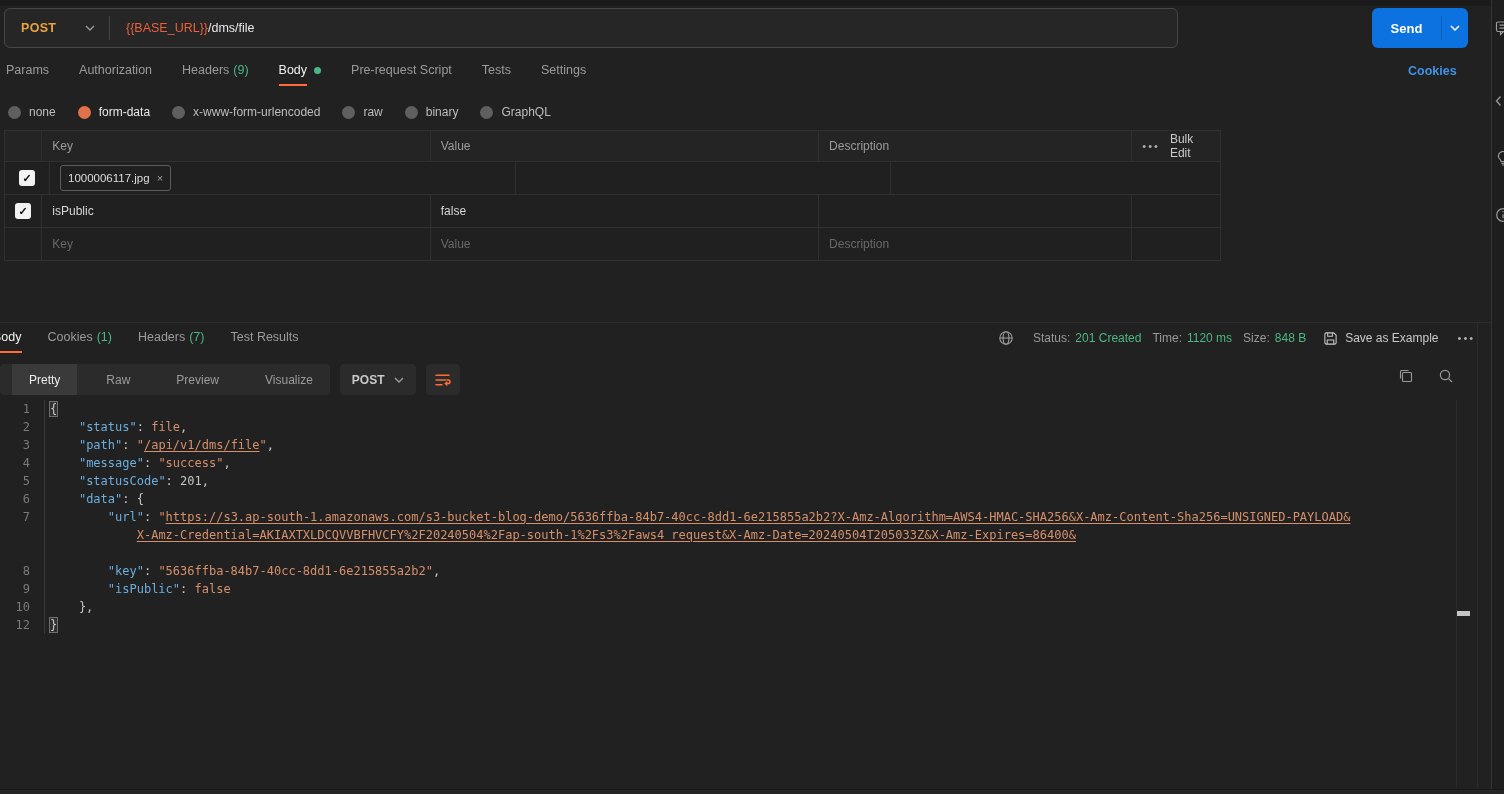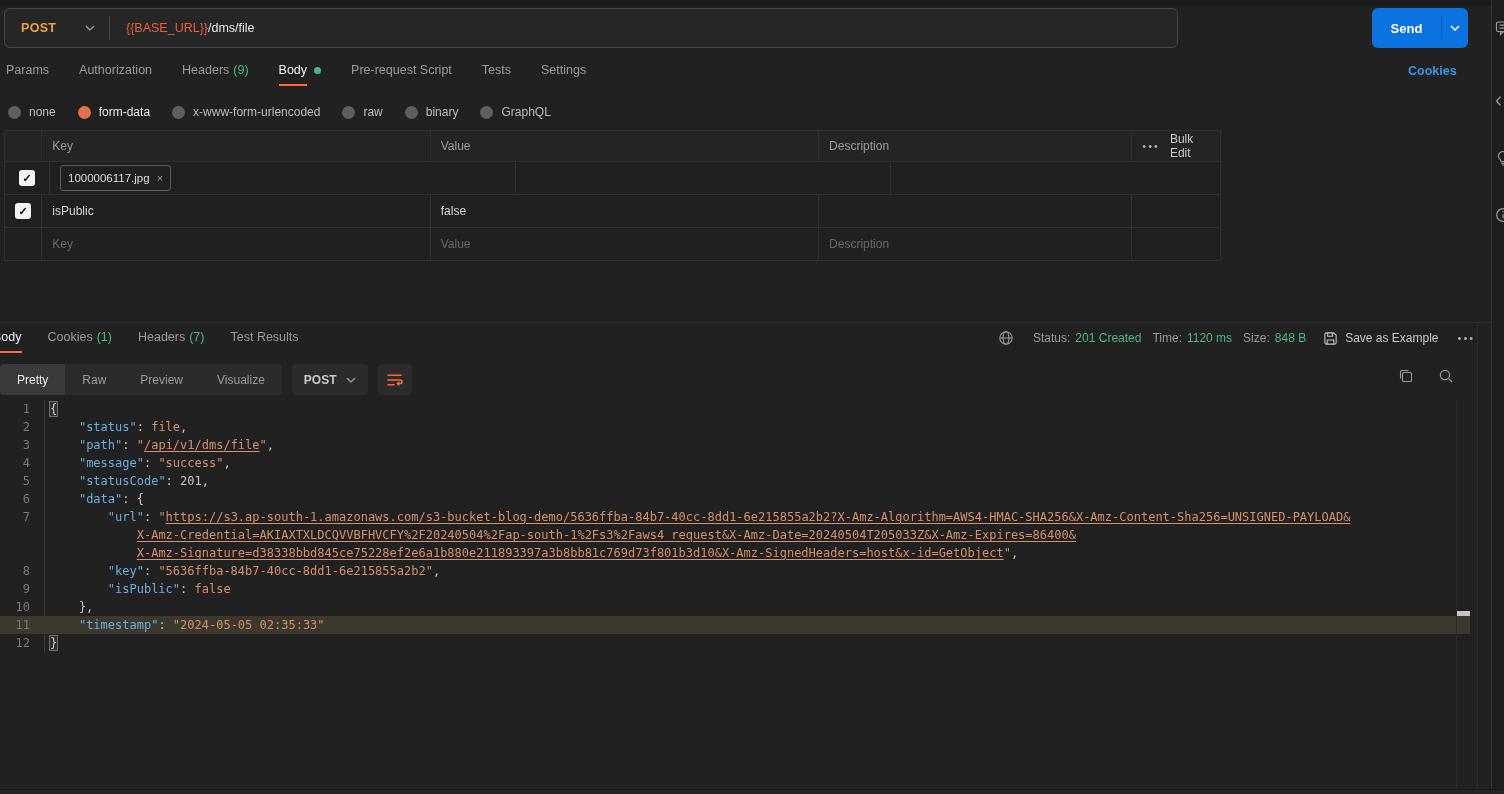--- a/index.html
+++ b/index.html
@@ -67,21 +67,21 @@
   .resp-tabs{position:absolute;top:326px;left:-7px;display:flex;gap:26px;align-items:flex-end;height:27px;font-size:12.5px;color:#9b9b9b;}
   .resp-meta{position:absolute;top:330px;left:998px;width:470px;display:flex;align-items:center;gap:11px;font-size:12px;color:#9a9a9a;white-space:nowrap;}
   .grn{color:#4cb782;}
   .meta-grp{display:flex;gap:5px;cursor:pointer;}
   .save-ex{display:flex;align-items:center;gap:7px;color:#c9c9c9;cursor:pointer;margin-left:6px;}
   .meta-dots{margin-left:8px;}
 
   
   .view-bar{position:absolute;top:364px;left:0;height:31px;display:flex;gap:10px;align-items:center;}
   .seg-group{display:flex;background:#2b2b2b;border-radius:4px;overflow:hidden;height:31px;}
-  .seg{display:flex;align-items:center;padding:8px 17px;font-size:12px;color:#9b9b9b;cursor:pointer;}
+  .seg{display:flex;align-items:center;padding:8px 17px;font-size:12px;color:#9b9b9b;cursor:pointer;margin-left:12px;}
   .seg.active{background:#3a3a3a;color:#ececec;}
   .json-btn{display:flex;align-items:center;gap:9px;background:#2b2b2b;border-radius:4px;height:31px;
     padding:0 12px;font-size:12px;color:#c9c9c9;font-weight:bold;cursor:pointer;}
   .wrap-btn{width:34px;height:31px;background:#2b2b2b;border-radius:4px;display:flex;align-items:center;justify-content:center;cursor:pointer;}
   .copy-btn{position:absolute;top:368px;left:1398px;cursor:pointer;}
   .search-btn{position:absolute;top:368px;left:1438px;cursor:pointer;}
 
   
   .code{position:absolute;top:400px;left:0;width:1470px;font-family:"DejaVu Sans Mono",monospace;font-size:12px;line-height:18px;}
   .crow{display:flex;height:18px;white-space:pre;}
@@ -322,25 +322,24 @@
 
   <div class="code">
       <div class="crow"><span class="ln">1</span><span class="gut"></span><span class="ct"><span class="bx">{</span></span></div>
       <div class="crow"><span class="ln">2</span><span class="gut"></span><span class="ct"><span class="p">    </span><span class="k">"status"</span><span class="p">: </span><span class="s">file</span><span class="p">,</span></span></div>
       <div class="crow"><span class="ln">3</span><span class="gut"></span><span class="ct"><span class="p">    </span><span class="k">"path"</span><span class="p">: </span><span class="s">"</span><span class="l">/api/v1/dms/file</span><span class="s">"</span><span class="p">,</span></span></div>
       <div class="crow"><span class="ln">4</span><span class="gut"></span><span class="ct"><span class="p">    </span><span class="k">"message"</span><span class="p">: </span><span class="s">"success"</span><span class="p">,</span></span></div>
       <div class="crow"><span class="ln">5</span><span class="gut"></span><span class="ct"><span class="p">    </span><span class="k">"statusCode"</span><span class="p">: </span><span class="p">201,</span></span></div>
       <div class="crow"><span class="ln">6</span><span class="gut"></span><span class="ct"><span class="p">    </span><span class="k">"data"</span><span class="p">: {</span></span></div>
       <div class="crow"><span class="ln">7</span><span class="gut"></span><span class="ct"><span class="p">        </span><span class="k">"url"</span><span class="p">: </span><span class="s">"</span><span class="l">https://s3.ap-south-1.amazonaws.com/s3-bucket-blog-demo/5636ffba-84b7-40cc-8dd1-6e215855a2b2?X-Amz-Algorithm=AWS4-HMAC-SHA256&amp;X-Amz-Content-Sha256=UNSIGNED-PAYLOAD&amp;</span></span></div>
       <div class="crow"><span class="ln"></span><span class="gut"></span><span class="ct"><span class="p">            </span><span class="l">X-Amz-Credential=AKIAXTXLDCQVVBFHVCFY%2F20240504%2Fap-south-1%2Fs3%2Faws4_request&amp;X-Amz-Date=20240504T205033Z&amp;X-Amz-Expires=86400&amp;</span></span></div>
-      <div class="crow"><span class="ln"></span><span class="gut"></span><span class="ct"><span class="p">            </span><span class="l">X-Amz-Signature=d38338bbd845ce75228ef2e6a1b880e211893397a3b8bb81c769d73f801b3d10&amp;X-Amz-SignedHeaders=host&amp;x-id=GetObject</span><span class="s">"</span><span class="p">,</span></span></div>
+      <div class="crow"><span class="ln"></span><span class="gut"></span></div>
       <div class="crow"><span class="ln">8</span><span class="gut"></span><span class="ct"><span class="p">        </span><span class="k">"key"</span><span class="p">: </span><span class="s">"5636ffba-84b7-40cc-8dd1-6e215855a2b2"</span><span class="p">,</span></span></div>
       <div class="crow"><span class="ln">9</span><span class="gut"></span><span class="ct"><span class="p">        </span><span class="k">"isPublic"</span><span class="p">: </span><span class="s">false</span></span></div>
       <div class="crow"><span class="ln">10</span><span class="gut"></span><span class="ct"><span class="p">    },</span></span></div>
-      <div class="crow hl"><span class="ln">11</span><span class="gut"></span><span class="ct"><span class="p">    </span><span class="k">"timestamp"</span><span class="p">: </span><span class="s">"2024-05-05 02:35:33"</span></span></div>
       <div class="crow"><span class="ln">12</span><span class="gut"></span><span class="ct"><span class="bx">}</span></span></div>
     </div>
 
   <div class="scroll-track"></div>
   <div class="pane-edge"></div>
   <div class="scroll-thumb"></div>
 
   <div class="side">
     <span class="sic" style="top:20px;">
       <svg width="16" height="16" viewBox="0 0 16 16" fill="none" stroke="#9a9a9a" stroke-width="1.2">

